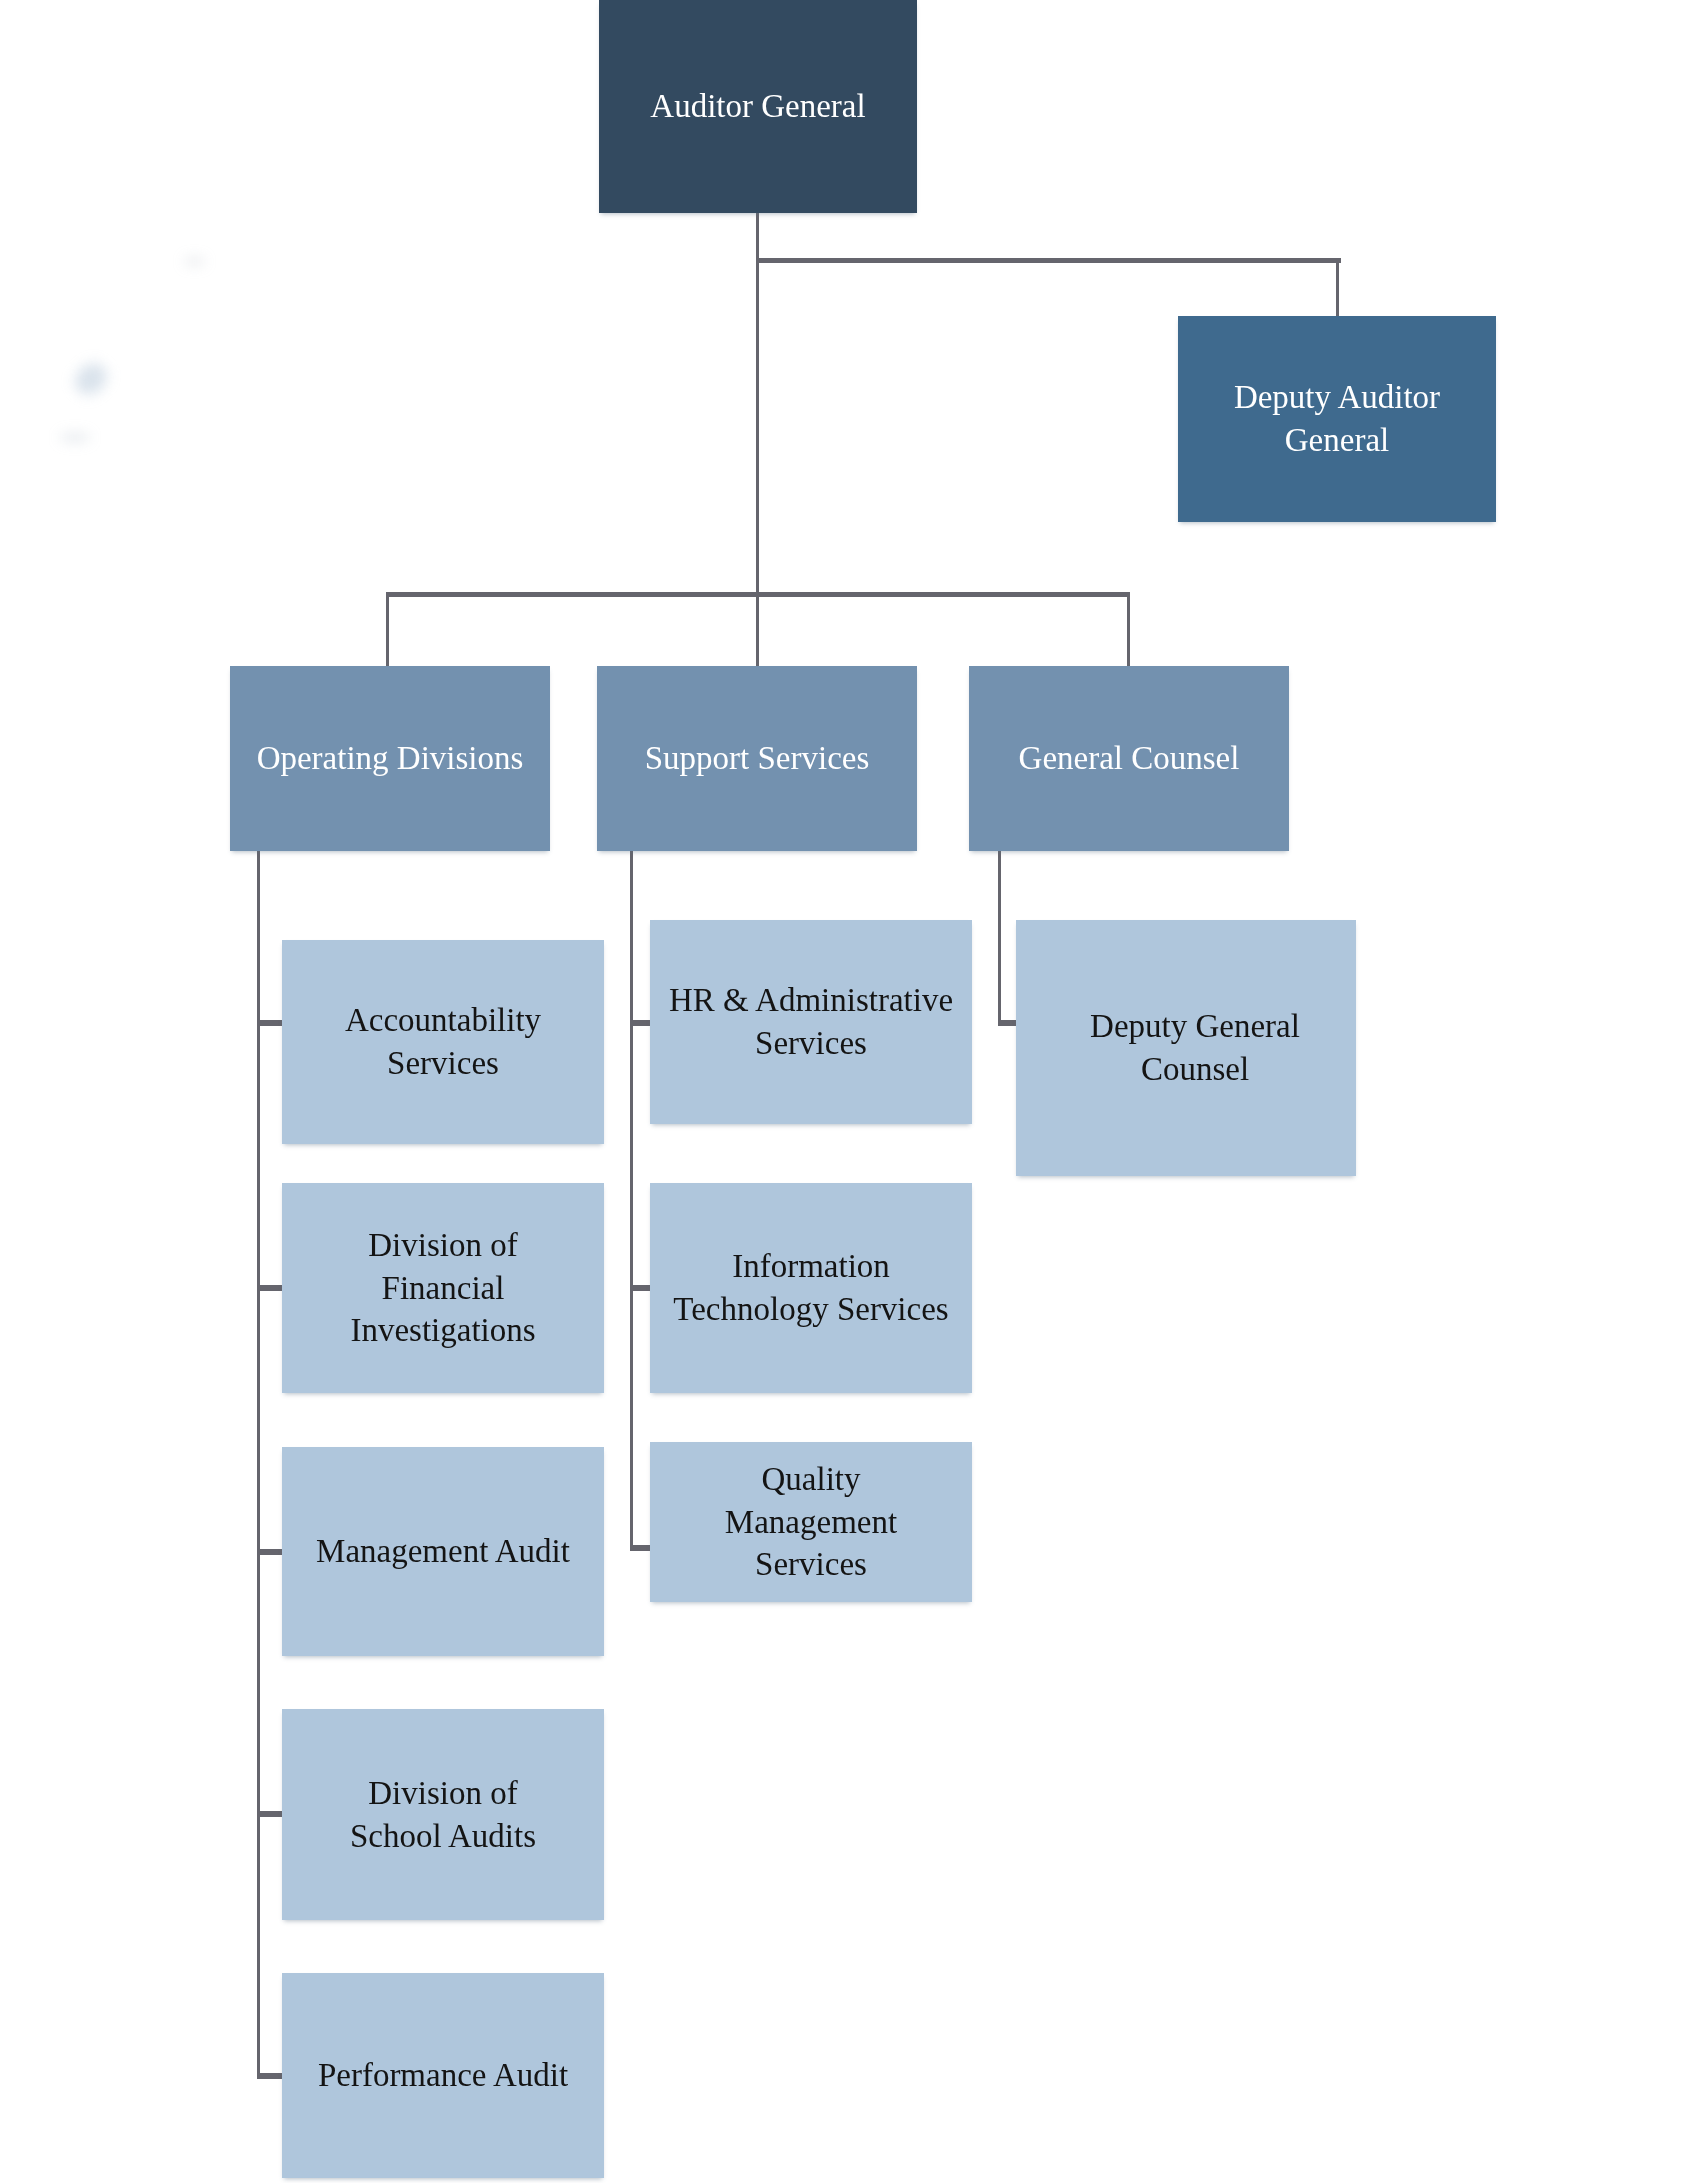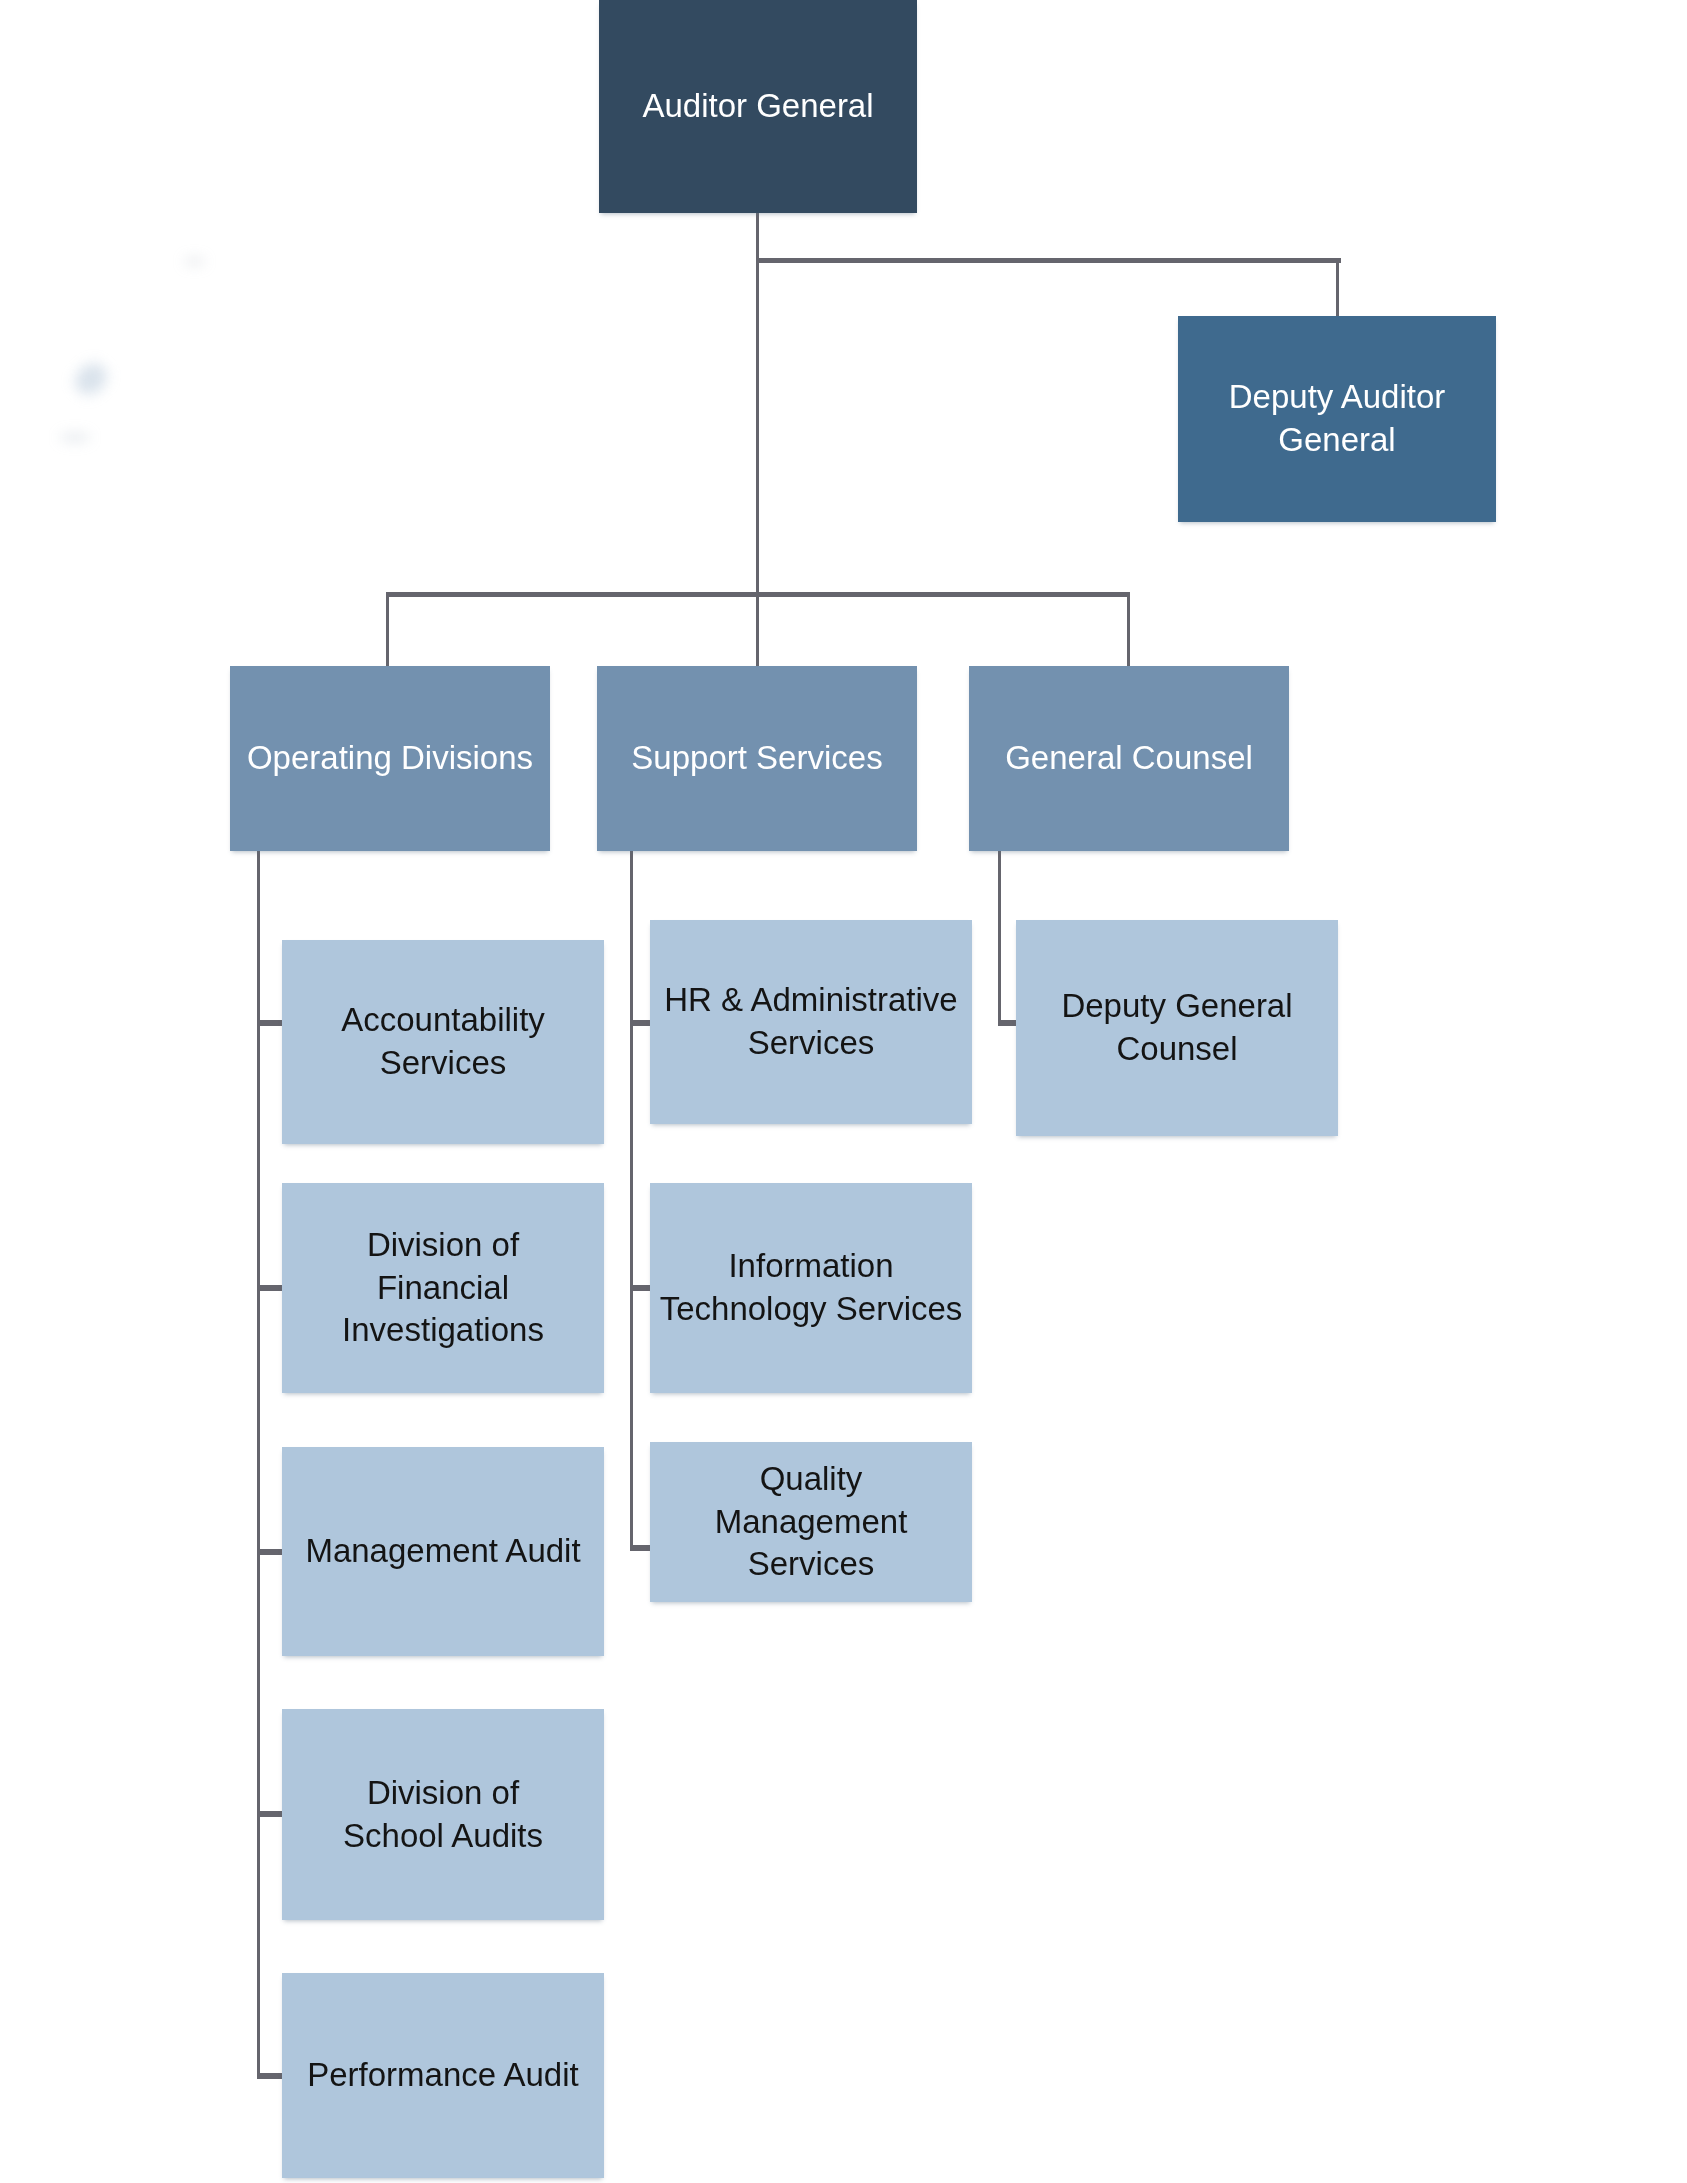--- a/index.html
+++ b/index.html
@@ -15,20 +15,21 @@
   html,body{margin:0;padding:0;background:var(--page-bg,#fff);}
   .canvas{
     position:relative;width:1687px;height:2183px;overflow:hidden;
     background:var(--page-bg,#fff);
     font-family:"Liberation Sans","DejaVu Sans",sans-serif;
   }
   .node{
     position:absolute;display:flex;align-items:center;justify-content:center;
     text-align:center;font-size:33px;line-height:1.3;white-space:pre;
     box-shadow:0 2.6px 4.6px -2px rgba(90,110,130,.45);
+    font-family:Liberation Serif, serif;
   }
   .l1{background:var(--level1-fill,#334A60);color:var(--text-on-dark,#fff);}
   .l2{background:var(--level2-fill,#3F6A8E);color:var(--text-on-dark,#fff);}
   .l3{background:var(--level3-fill,#7391AF);color:var(--text-on-dark,#fff);}
   .l4{background:var(--level4-fill,#AFC6DC);color:var(--text-on-light,#141414);}
   .vline,.hline,.stub{position:absolute;background:var(--connector,#65656D);}
   .smudge{position:absolute;border-radius:50%;filter:blur(6.6px);pointer-events:none;}
 </style>
 </head>
 <body>
@@ -102,21 +103,21 @@
   <div class="node l4" style="left:650px;top:1183px;width:322px;height:210px;">
     <span>Information
 Technology Services</span>
   </div>
   <div class="node l4" style="left:650px;top:1442px;width:322px;height:160px;">
     <span>Quality
 Management
 Services</span>
   </div>
 
-  <div class="node l4" style="left:1016px;top:920px;width:322px;height:216px;">
+  <div class="node l4" style="left:1016px;top:920px;width:322px;height:256px;padding-left:18px;">
     <span>Deputy General
 Counsel</span>
   </div>
 
   <div class="smudge" style="left:74px;top:365px;width:34px;height:28px;background:rgba(150,175,200,0.35);transform:rotate(-42deg);"></div>
   <div class="smudge" style="left:184px;top:258px;width:21px;height:6.6px;background:rgba(170,175,185,0.30);"></div>
   <div class="smudge" style="left:60px;top:433px;width:30px;height:8.6px;background:rgba(165,180,195,0.28);"></div>
 
 </div>
 

